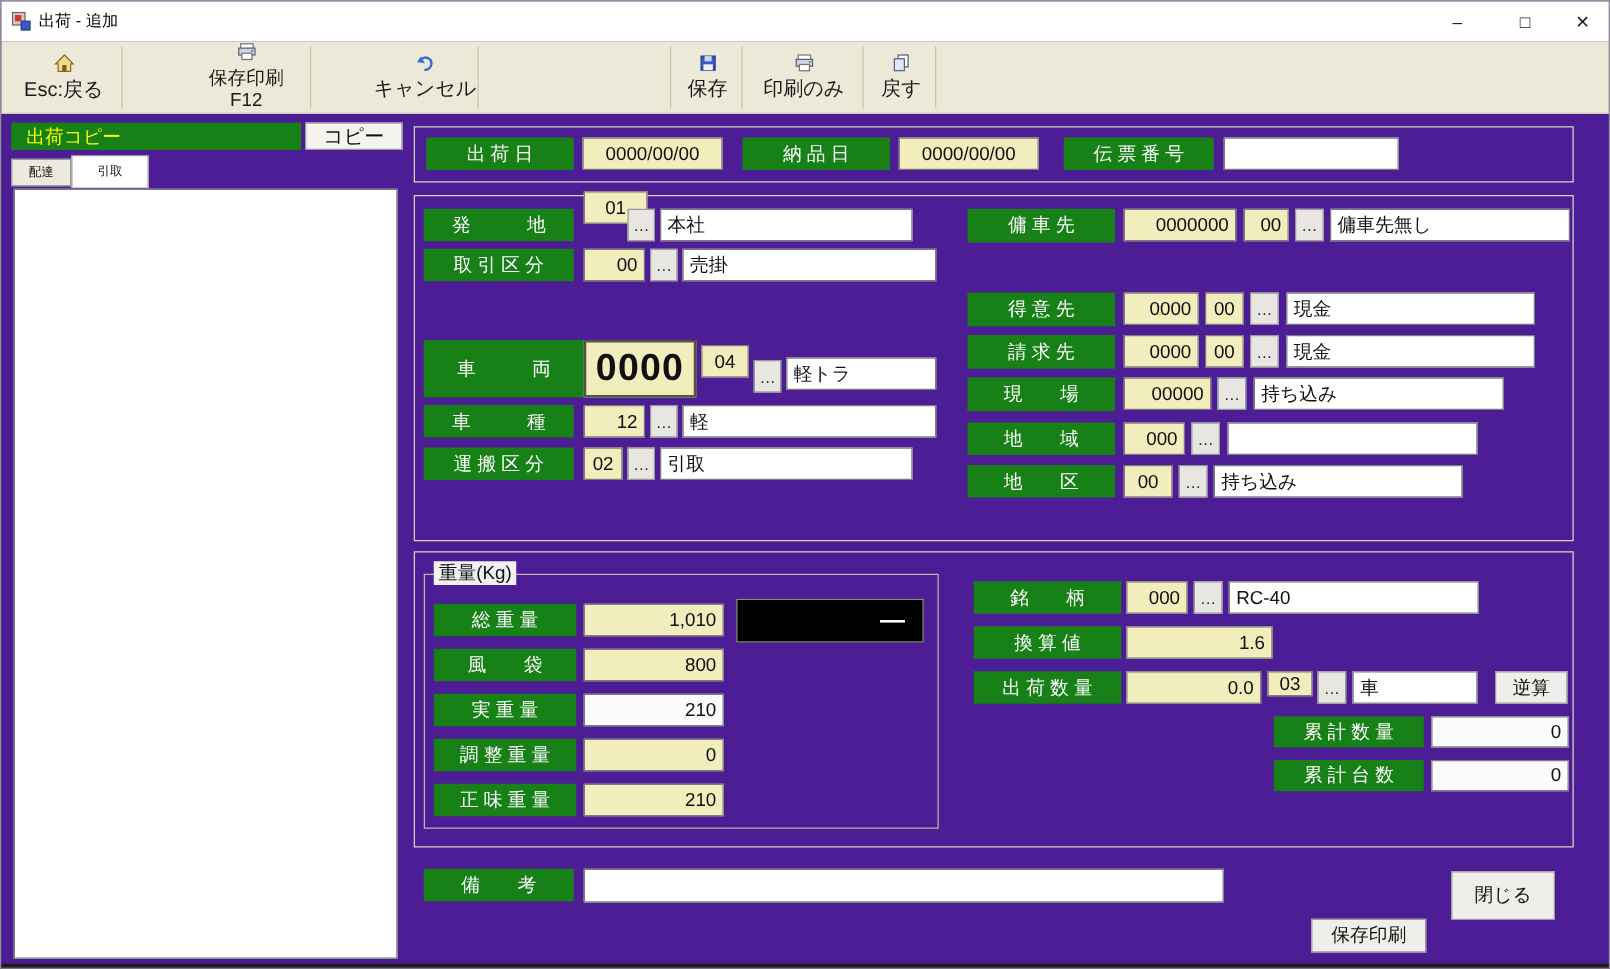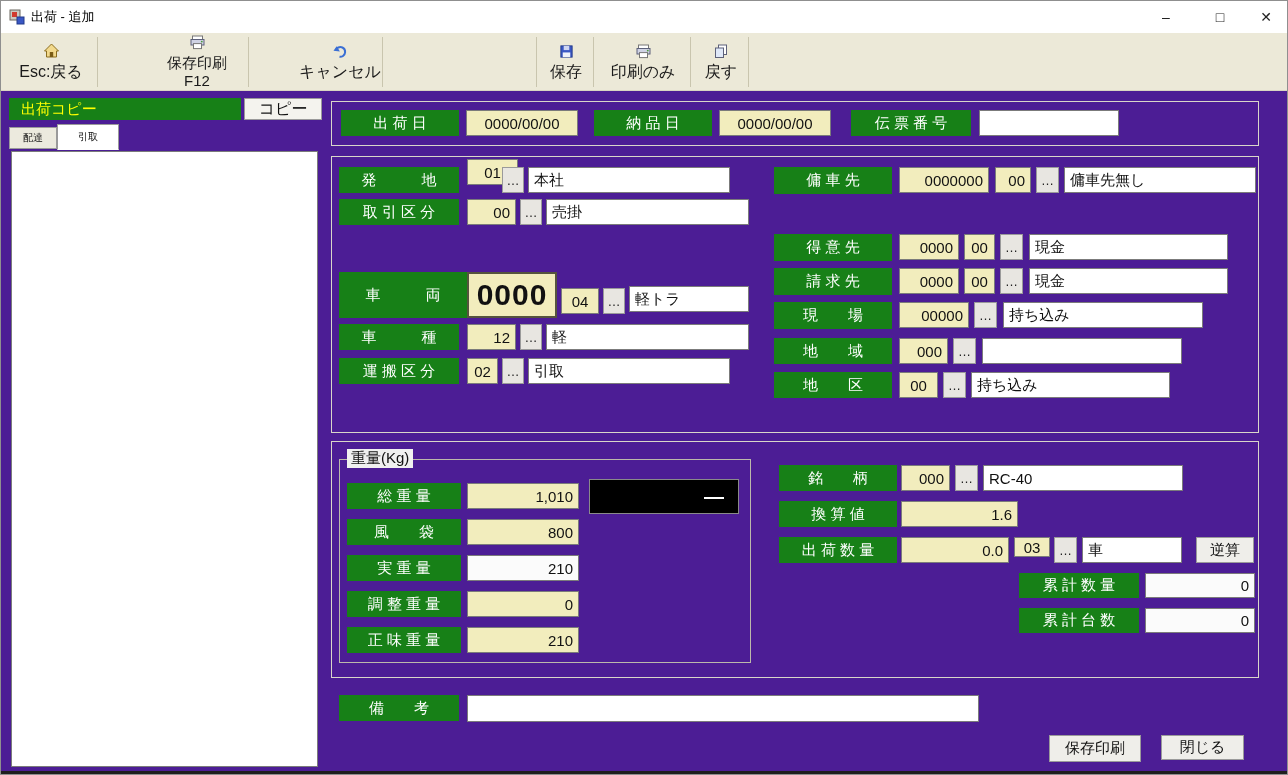--- a/index.html
+++ b/index.html
@@ -118,32 +118,32 @@
   <div class="glabel" style="left:340px;top:109px;width:118px;height:26px">出 荷 日</div>
   <div class="fld cream center" style="left:465px;top:109px;width:112px;height:26px">0000/00/00</div>
   <div class="glabel" style="left:593px;top:109px;width:118px;height:26px">納 品 日</div>
   <div class="fld cream center" style="left:718px;top:109px;width:112px;height:26px">0000/00/00</div>
   <div class="glabel" style="left:850px;top:109px;width:120px;height:26px">伝 票 番 号</div>
   <div class="fld" style="left:978px;top:109px;width:140px;height:26px"></div>
 
   <div class="panel" style="left:330px;top:155px;width:928px;height:277px"></div>
 
   <div class="glabel" style="left:338px;top:166px;width:120px;height:26px">発　　　地</div>
-  <div class="fld cream center" style="left:466px;top:158px;width:51px;height:26px">01</div>
+  <div class="fld cream center" style="left:466px;top:152px;width:51px;height:26px">01</div>
   <div class="ell" style="left:501px;top:166px;width:22px;height:26px">…</div>
   <div class="fld" style="left:527px;top:166px;width:202px;height:26px">本社</div>
 
   <div class="glabel" style="left:338px;top:198px;width:120px;height:26px">取 引 区 分</div>
   <div class="fld cream right" style="left:466px;top:198px;width:49px;height:26px">00</div>
   <div class="ell" style="left:519px;top:198px;width:22px;height:26px">…</div>
   <div class="fld" style="left:545px;top:198px;width:203px;height:26px">売掛</div>
 
   <div class="glabel" style="left:338px;top:271px;width:128px;height:46px">車　　　両</div>
   <div class="fld cream center bigval" style="left:466px;top:271px;width:90px;height:46px;border:2px solid #55543e">0000</div>
-  <div class="fld cream center" style="left:560px;top:287px;width:38px;height:26px">04</div>
+  <div class="fld cream center" style="left:560px;top:275px;width:38px;height:26px">04</div>
   <div class="ell" style="left:602px;top:287px;width:22px;height:26px">…</div>
   <div class="fld" style="left:628px;top:285px;width:120px;height:26px">軽トラ</div>
 
   <div class="glabel" style="left:338px;top:323px;width:120px;height:26px">車　　　種</div>
   <div class="fld cream right" style="left:466px;top:323px;width:49px;height:26px">12</div>
   <div class="ell" style="left:519px;top:323px;width:22px;height:26px">…</div>
   <div class="fld" style="left:545px;top:323px;width:203px;height:26px">軽</div>
 
   <div class="glabel" style="left:338px;top:357px;width:120px;height:26px">運 搬 区 分</div>
   <div class="fld cream center" style="left:466px;top:357px;width:31px;height:26px">02</div>
@@ -222,16 +222,16 @@
   <div class="glabel" style="left:1018px;top:572px;width:120px;height:25px">累 計 数 量</div>
   <div class="fld ro right" style="left:1144px;top:572px;width:110px;height:25px">0</div>
 
   <div class="glabel" style="left:1018px;top:607px;width:120px;height:25px">累 計 台 数</div>
   <div class="fld ro right" style="left:1144px;top:607px;width:110px;height:25px">0</div>
 
   <div class="glabel" style="left:338px;top:694px;width:120px;height:26px">備　　考</div>
   <div class="fld" style="left:466px;top:694px;width:512px;height:27px"></div>
 
   <div class="btn" style="left:1048px;top:734px;width:92px;height:27px">保存印刷</div>
-  <div class="btn" style="left:1160px;top:734px;width:83px;height:25px">閉じる</div>
+  <div class="btn" style="left:1160px;top:696px;width:83px;height:39px">閉じる</div>
 
   <div style="position:absolute;left:0;top:770px;width:1288px;height:5px;background:#1e1e1e"></div>
 </div>
 
 </body></html>

